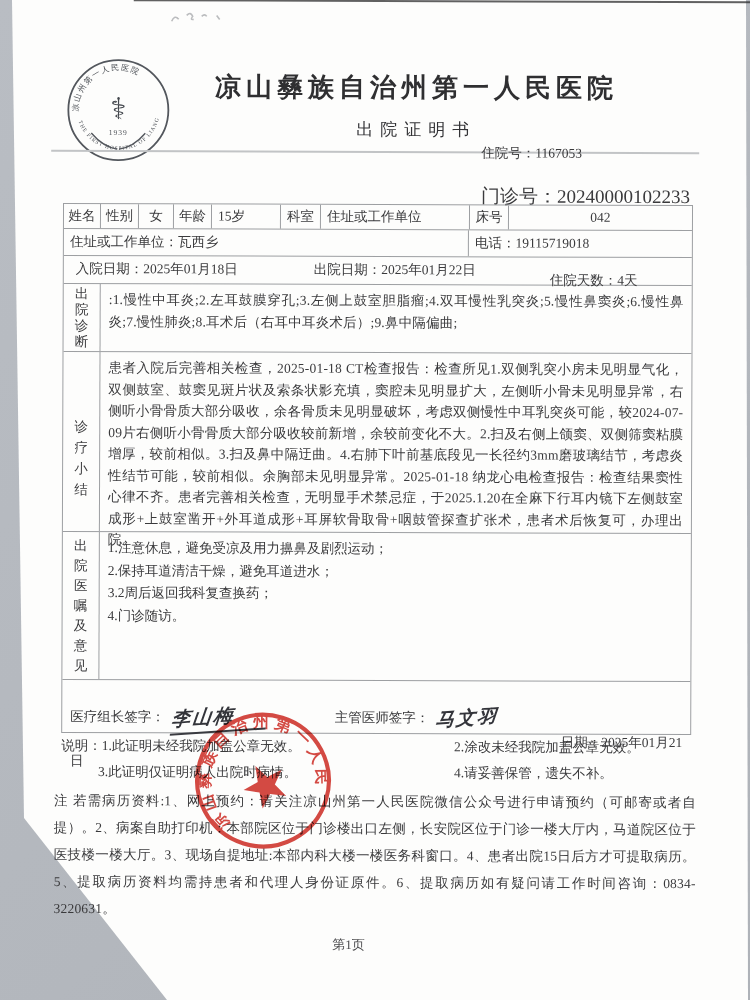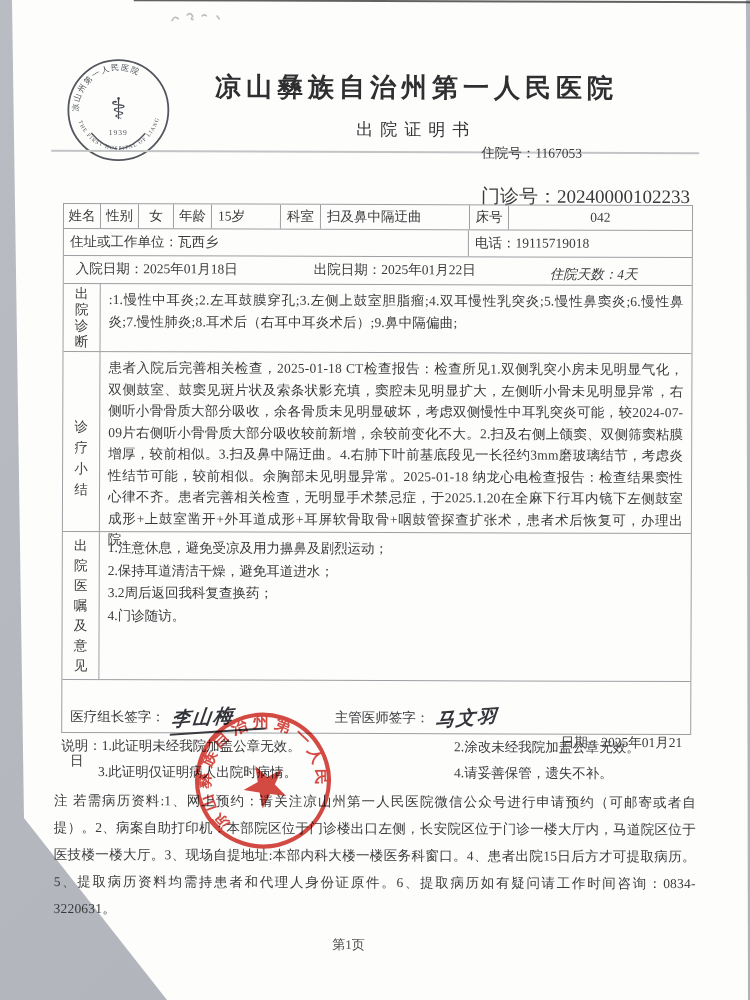--- a/index.html
+++ b/index.html
@@ -37,21 +37,21 @@
   .t-row{display:flex;border-bottom:1px solid #9d9fa2;box-sizing:border-box;}
   .t-row:last-child{border-bottom:none;}
   .cell{box-sizing:border-box;border-right:1px solid #9d9fa2;padding:2px 6px;display:flex;align-items:center;}
   .cell:last-child{border-right:none;}
   .lab{justify-content:center;padding:2px 2px;}
   .row-basic{height:25px;}
   .row-addr{height:27px;}
   .row-dates{height:28px;position:relative;}
   .row-dates .d1{position:absolute;left:12px;top:4px;}
   .row-dates .d2{position:absolute;left:250px;top:4px;}
-  .row-dates .d3{position:absolute;left:486px;top:8px;font-style:italic;}
+  .row-dates .d3{position:absolute;left:486px;top:14px;}
   .vlab{justify-content:center;}
   .vlab span{display:block;width:15px;word-break:break-all;text-align:center;}
   .row-diag{height:68px;}
   .row-diag .vlab span{line-height:16px;}
   .row-sum{height:180px;}
   .row-sum .vlab span{line-height:21px;margin-top:33px;}
   .row-adv{height:148px;}
   .row-adv .vlab span{line-height:20px;}
   .body-cell{align-items:flex-start;padding:5px 8px 4px 8px;line-height:21.5px;text-align:justify;letter-spacing:.2px;}
   .adv-cell{display:block;padding:5px 8px;line-height:22.5px;text-align:left;}
@@ -136,21 +136,21 @@
 
     <div class="doc-table">
 
       <div class="t-row row-basic">
         <div class="cell lab" style="width:37px">姓名</div>
         <div class="cell lab" style="width:38px">性别</div>
         <div class="cell lab" style="width:35px">女</div>
         <div class="cell lab" style="width:38px">年龄</div>
         <div class="cell" style="width:69px">15岁</div>
         <div class="cell lab" style="width:40px">科室</div>
-        <div class="cell" style="width:149px">扫及鼻中隔迂曲</div>
+        <div class="cell" style="width:149px">住址或工作单位</div>
         <div class="cell lab" style="width:39px">床号</div>
         <div class="cell lab" style="flex:1">042</div>
       </div>
 
       <div class="t-row row-addr">
         <div class="cell" style="width:405px">
           <span>住址或工作单位：</span>
             <span>瓦西乡</span>
         </div>
         <div class="cell" style="flex:1">

